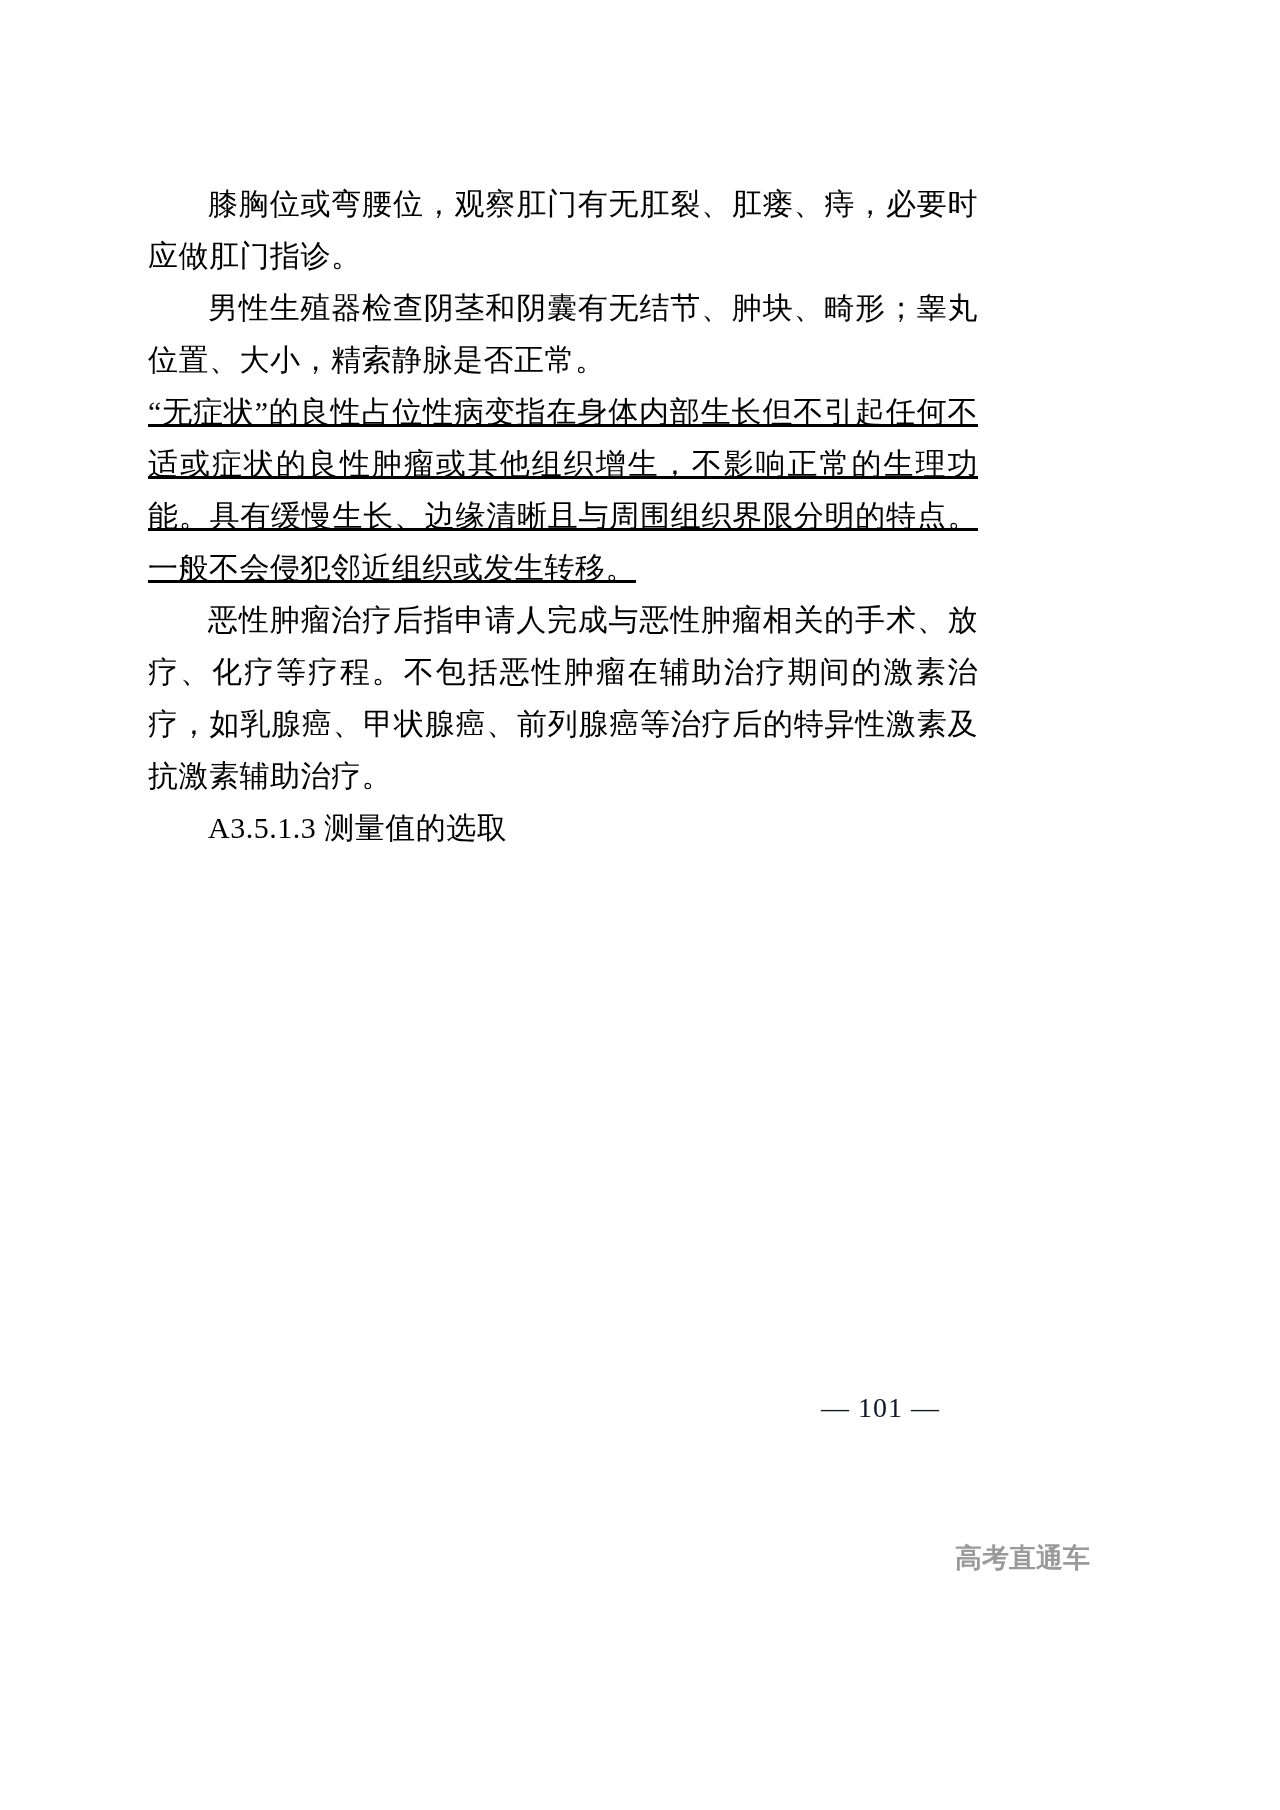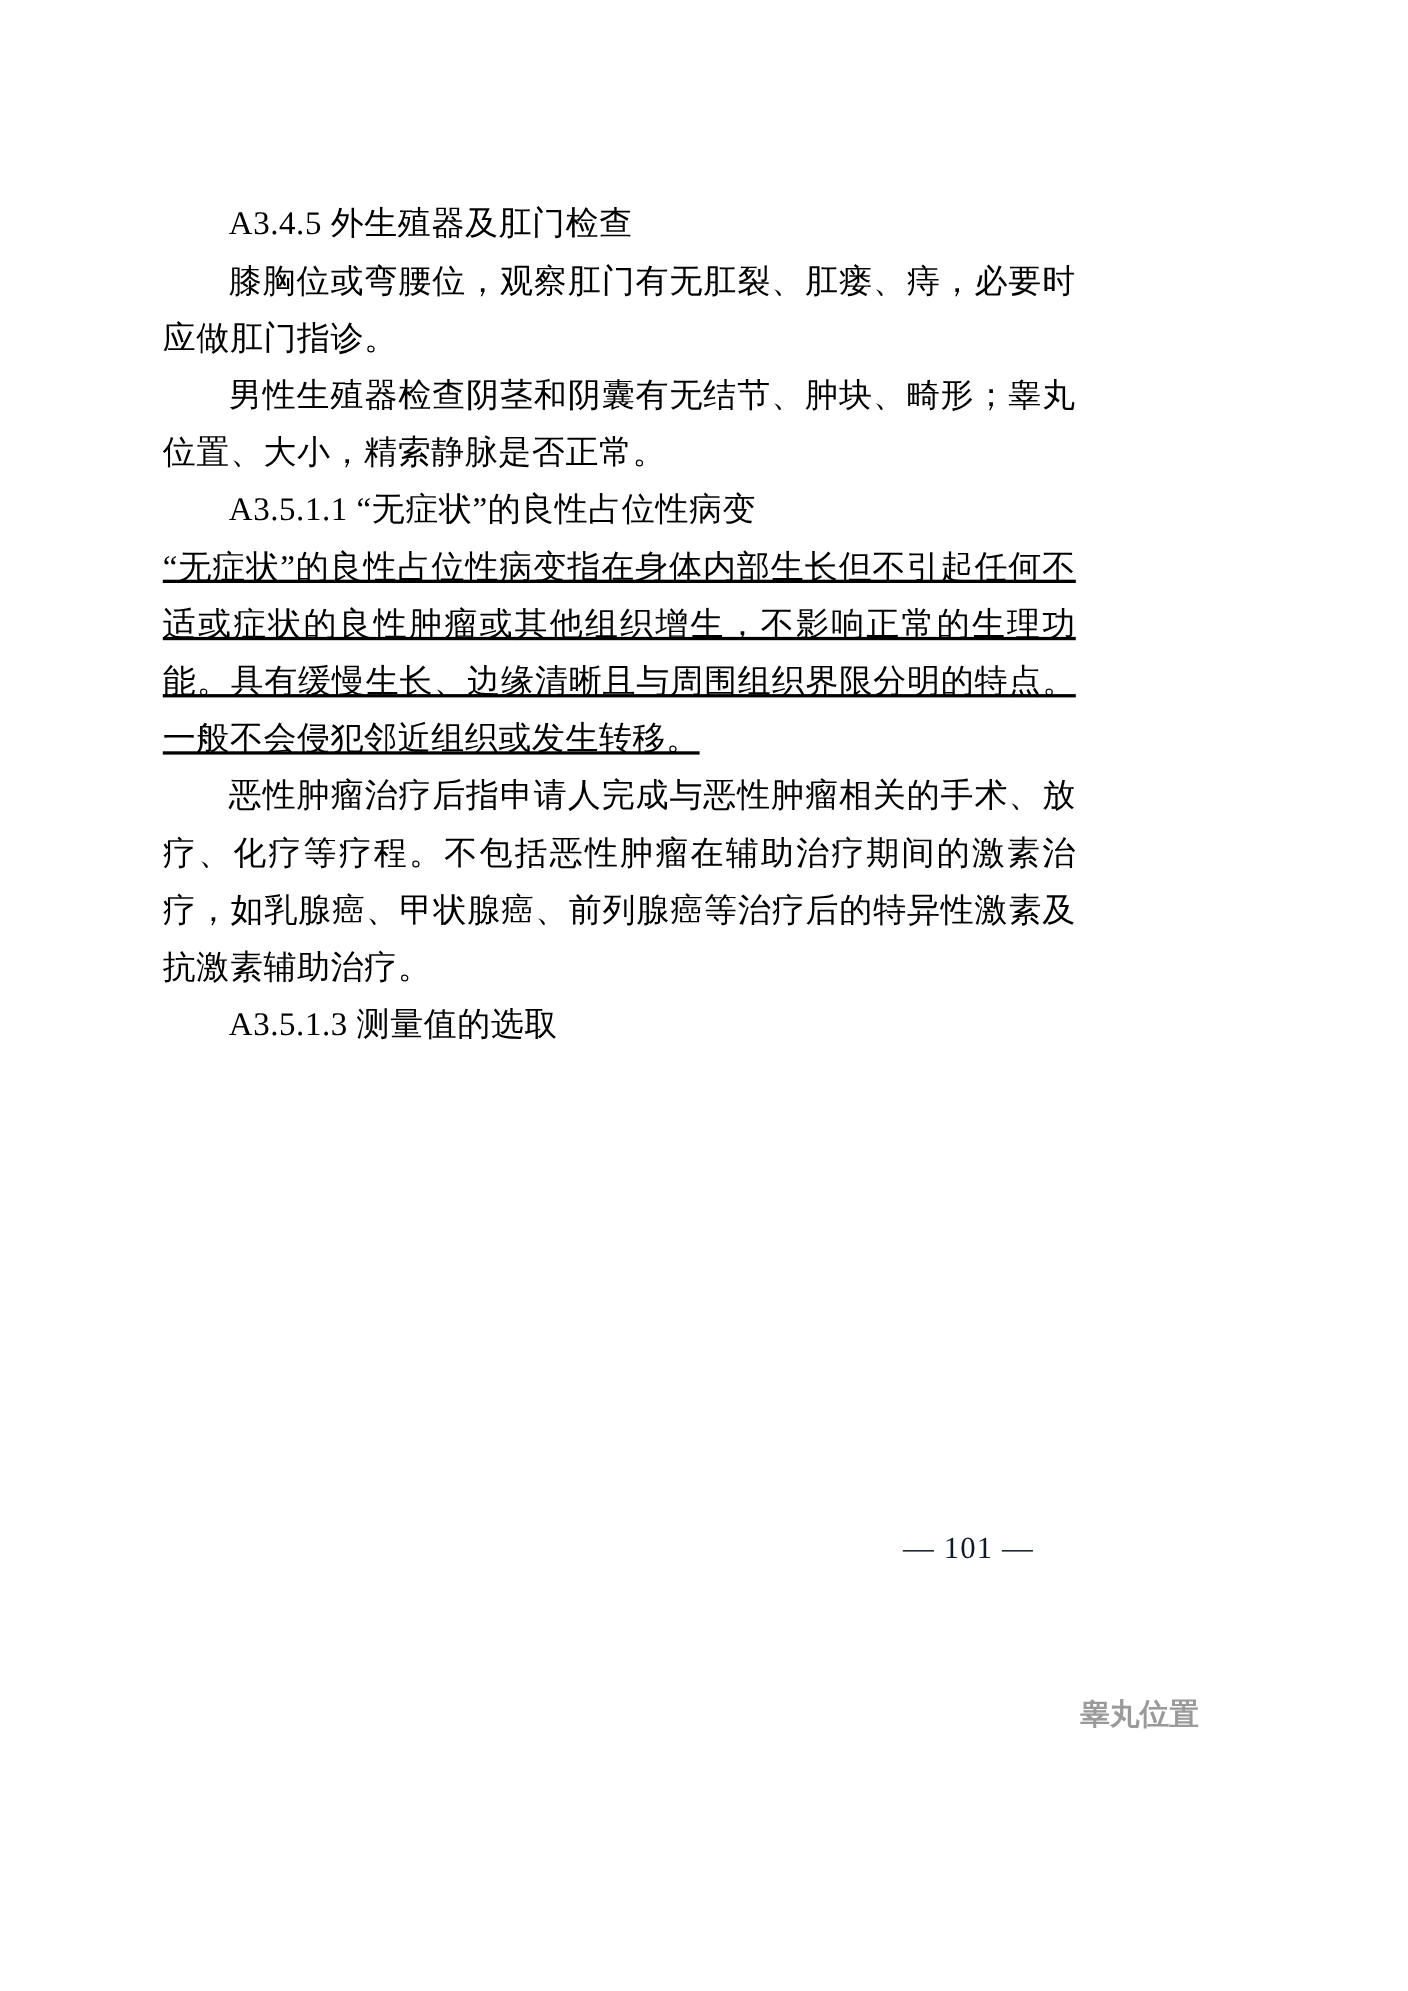--- a/index.html
+++ b/index.html
@@ -58,23 +58,21 @@
     font-size: 27px;
     font-weight: 600;
     color: #9a9a9a;
   }
 </style>
 </head>
 <body>
 
 <div class="page">
   <div class="content" id="doc-body">
-      <p class="block heading">A3.4.5 外生殖器及肛门检查</p>
       <p class="block paragraph">膝胸位或弯腰位，观察肛门有无肛裂、肛瘘、痔，必要时应做肛门指诊。</p>
       <p class="block paragraph">男性生殖器检查阴茎和阴囊有无结节、肿块、畸形；睾丸位置、大小，精索静脉是否正常。</p>
-      <p class="block heading">A3.5.1.1 “无症状”的良性占位性病变</p>
       <p class="block paragraph no-indent">“无症状”的良性占位性病变指在身体内部生长但不引起任何不适或症状的良性肿瘤或其他组织增生，不影响正常的生理功能。具有缓慢生长、边缘清晰且与周围组织界限分明的特点。一般不会侵犯邻近组织或发生转移。</p>
       <p class="block paragraph">恶性肿瘤治疗后指申请人完成与恶性肿瘤相关的手术、放疗、化疗等疗程。不包括恶性肿瘤在辅助治疗期间的激素治疗，如乳腺癌、甲状腺癌、前列腺癌等治疗后的特异性激素及抗激素辅助治疗。</p>
       <p class="block heading">A3.5.1.3 测量值的选取</p>
     </div>
   <div class="page-number">— 101 —</div>
-  <div class="watermark">睾丸位置</div>
+  <div class="watermark">高考直通车</div>
 </div>
 
 </body></html>

